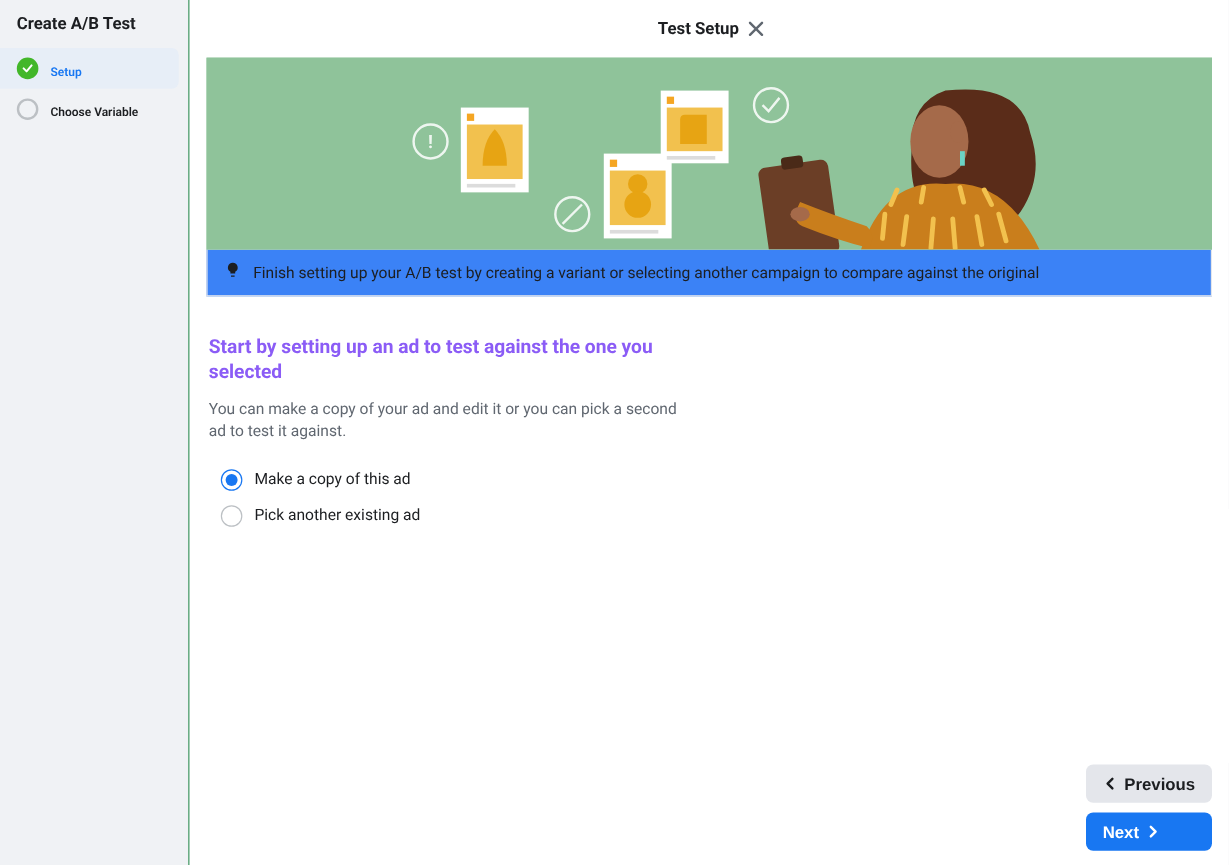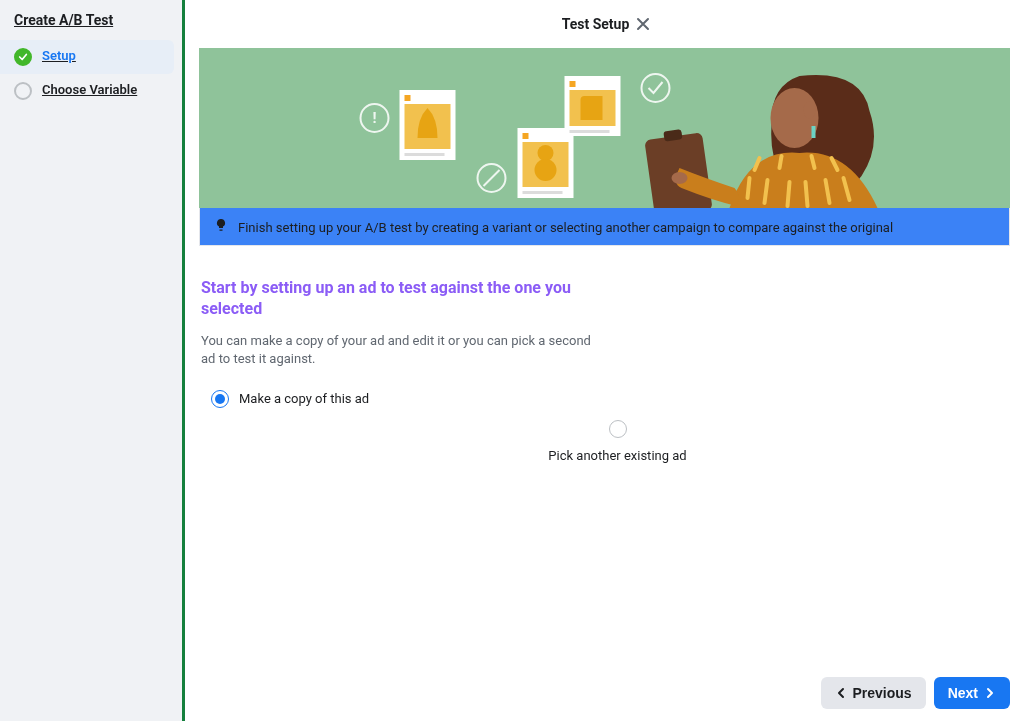--- a/index.html
+++ b/index.html
@@ -6,38 +6,37 @@
 body {
   font-family: -apple-system, BlinkMacSystemFont, "Segoe UI", Roboto, Helvetica, Arial, sans-serif;
   width: 1024px;
   height: 721px;
   overflow: hidden;
   display: flex;
   background: #f0f2f5;
   color: #1c1e21;
 }
 .sidebar {
-  width: 185px;
+  width: 158px;
   background: #f0f2f5;
   padding: 12px 0;
-  border-right: 3px solid #15803d;
-  text-decoration: underline;
+  border-right: 1px solid #15803d;
 }
 .sidebar-title {
   font-size: 14px;
   font-weight: 700;
   padding: 0 14px 12px;
   color: #1c1e21;
 }
 .step {
   display: flex;
-  align-items: flex-start;
+  align-items: flex-end;
   gap: 10px;
   padding: 8px 14px;
-  font-size: 13px;
+  font-size: 10px;
   font-weight: 600;
   color: #1c1e21;
   cursor: pointer;
 }
 .step.active {
   background: #e7eef7;
   border-radius: 0 6px 6px 0;
   color: #1877f2;
   margin-right: 8px;
 }
@@ -127,21 +126,21 @@
 }
 .radio-row {
   display: flex;
   align-items: center;
   gap: 10px;
   margin-bottom: 12px;
   cursor: pointer;
   font-size: 13px;
   color: #1c1e21;
 }
-.radio-row + .radio-row { margin-left: 0; flex-direction: column; }
+.radio-row + .radio-row { margin-left: 0; }
 .radio-outer {
   width: 18px;
   height: 18px;
   border: 1px solid #bcc0c4;
   border-radius: 50%;
   display: flex;
   align-items: center;
   justify-content: center;
   flex-shrink: 0;
 }
@@ -154,20 +153,21 @@
   height: 10px;
   border-radius: 50%;
   background: #1877f2;
 }
 .footer {
   position: absolute;
   bottom: 12px;
   right: 14px;
   display: flex;
   gap: 8px;
+  flex-direction: column;
 }
 .btn {
   padding: 8px 14px;
   border-radius: 6px;
   font-size: 14px;
   font-weight: 600;
   cursor: pointer;
   display: flex;
   align-items: center;
   gap: 6px;

